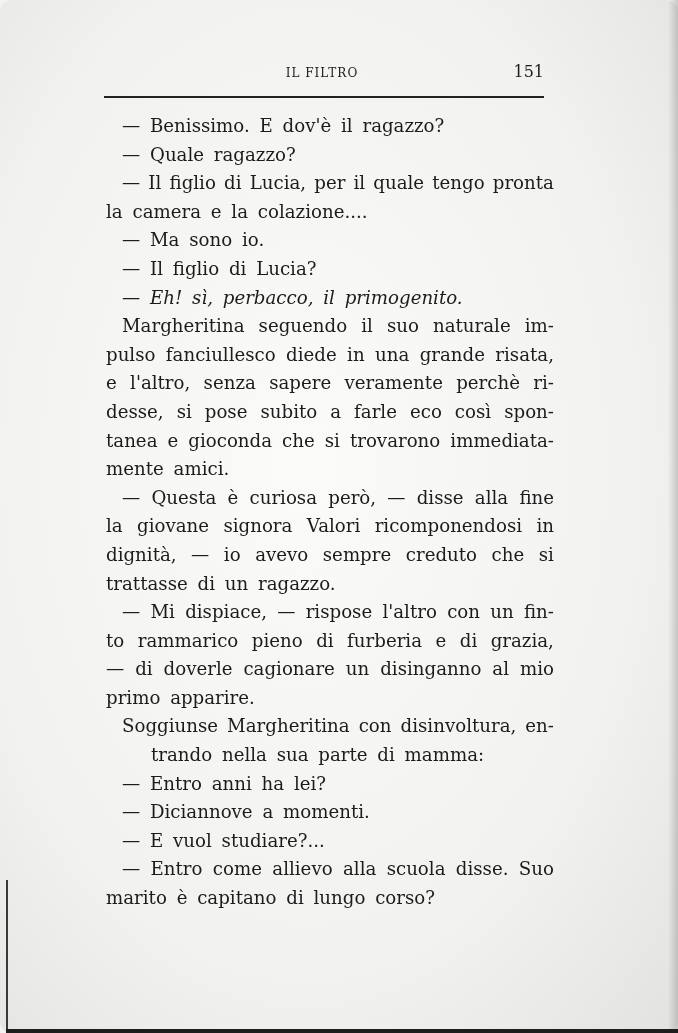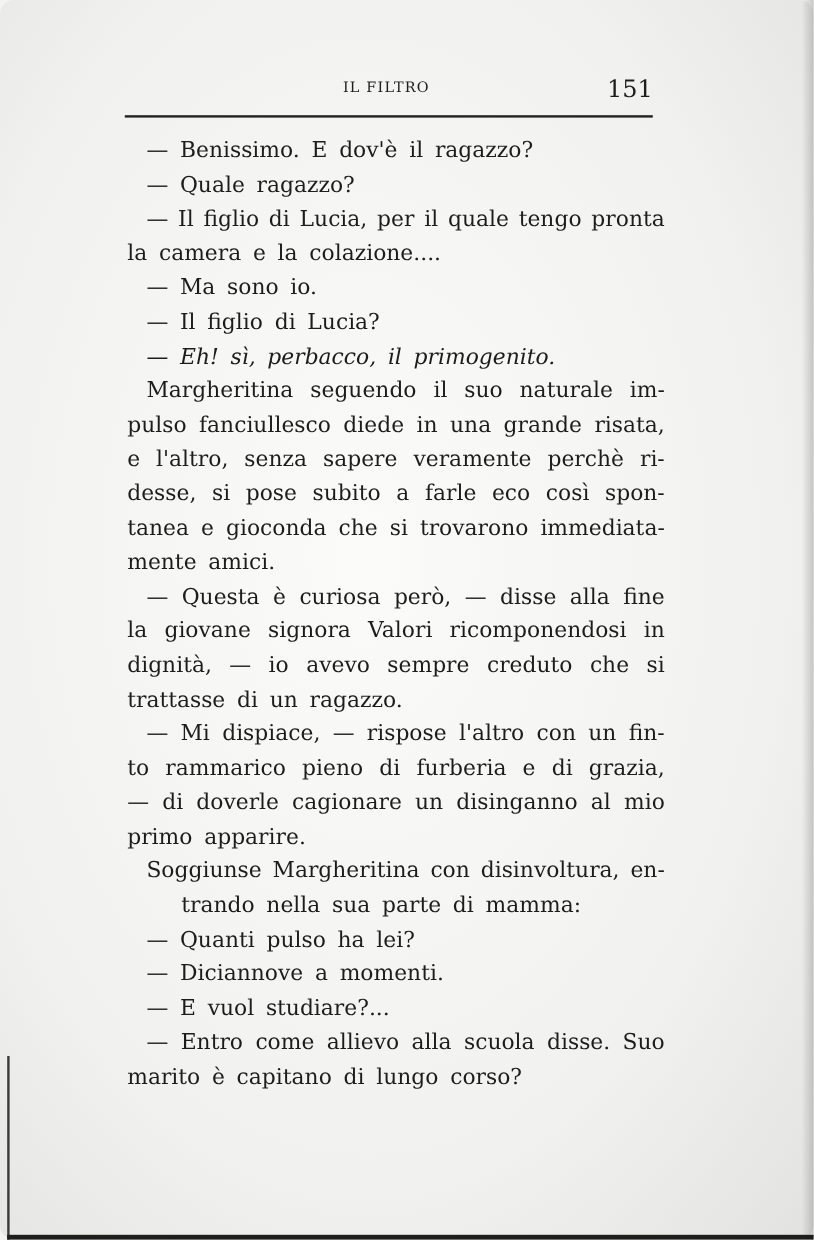--- a/index.html
+++ b/index.html
@@ -19,21 +19,21 @@
   .edge-right { position: absolute; right: 0; top: 0; width: 10px; height: 1033px;
     background: linear-gradient(to right, rgba(0,0,0,0) 0%, rgba(120,120,120,0.35) 100%); }
   .edge-bottom { position: absolute; left: 6px; right: 0; bottom: 0; height: 4px; background: #1e1e1e; }
   .running-head {
     position: absolute; top: 62px; left: 100px; width: 444px; height: 22px;
   }
   .rh-title {
     position: absolute; left: 0; width: 100%; text-align: center;
     font-variant: small-caps; font-size: 12px; letter-spacing: 1px; top: 4px;
   }
-  .rh-num { position: absolute; right: 0; top: 0; font-size: 20px; }
+  .rh-num { position: absolute; right: 0; top: 0; font-size: 16px; }
   .rule {
     position: absolute; left: 104px; top: 96px; width: 440px; height: 2px;
     background: #222;
   }
   .text {
     position: absolute; left: 106px; top: 112px; width: 448px;
     font-size: 18.2px; line-height: 28.6px;
   }
   .line { white-space: nowrap; height: 28.6px; display: flex; }
   .line.just { justify-content: space-between; }
@@ -178,21 +178,21 @@
       </div>
       <div class="line" style="word-spacing: 4px;">primo apparire.</div>
       <div class="line just indent">
         <span class="w">Soggiunse</span>
         <span class="w">Margheritina</span>
         <span class="w">con</span>
         <span class="w">disinvoltura,</span>
         <span class="w">en-</span>
       </div>
       <div class="line" style="word-spacing: 4px; margin-left: 45px;">trando nella sua parte di mamma:</div>
-      <div class="line indent" style="word-spacing: 4px;">— Quanti pulso ha lei?</div>
+      <div class="line indent" style="word-spacing: 4px;">— Entro anni ha lei?</div>
       <div class="line indent" style="word-spacing: 4px;">— Diciannove a momenti.</div>
       <div class="line indent" style="word-spacing: 4px;">— E vuol studiare?...</div>
       <div class="line just indent">
         <span class="w">—</span>
         <span class="w">Entro</span>
         <span class="w">come</span>
         <span class="w">allievo</span>
         <span class="w">alla</span>
         <span class="w">scuola</span>
         <span class="w">disse.</span>

